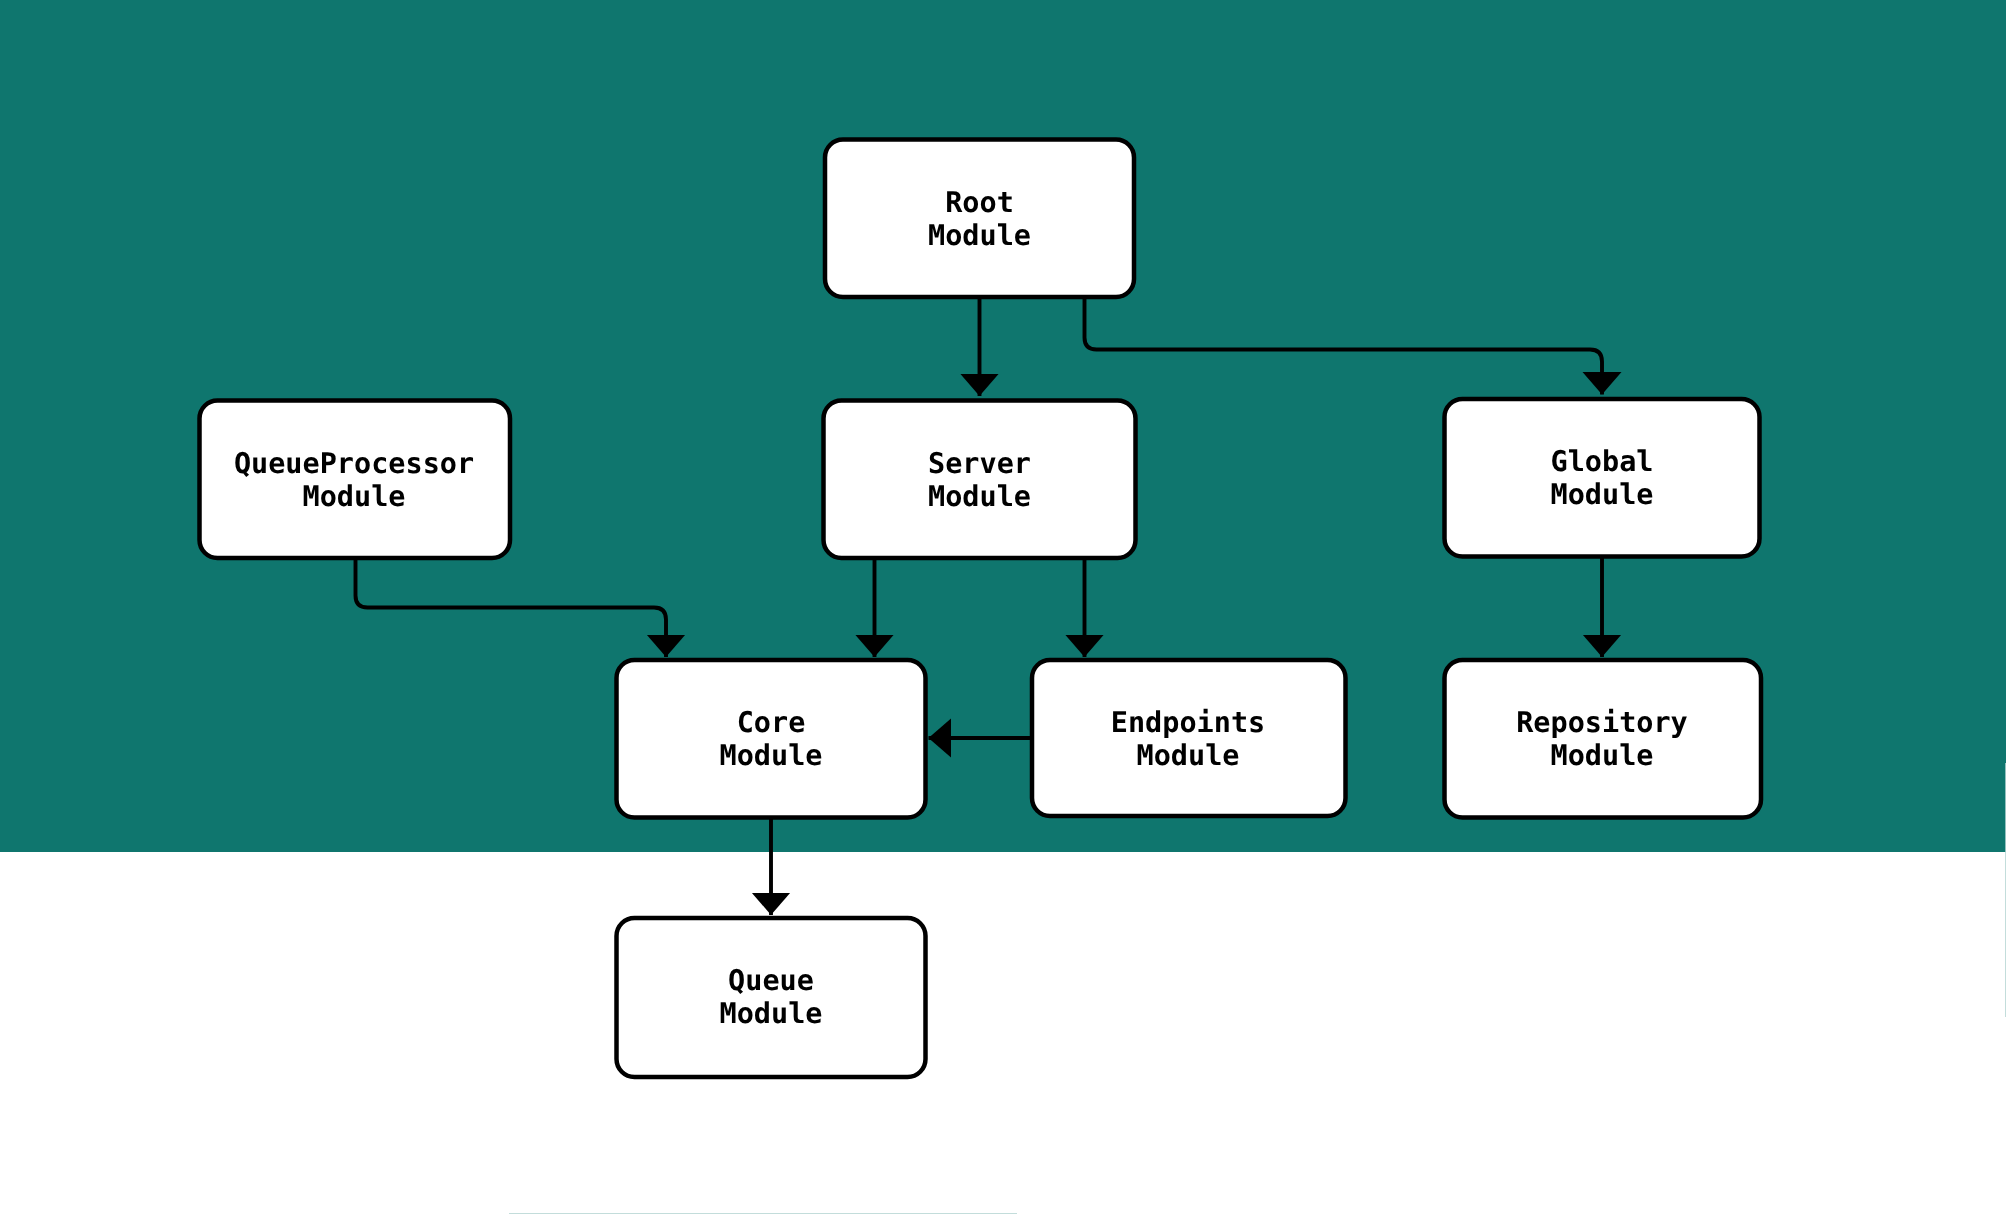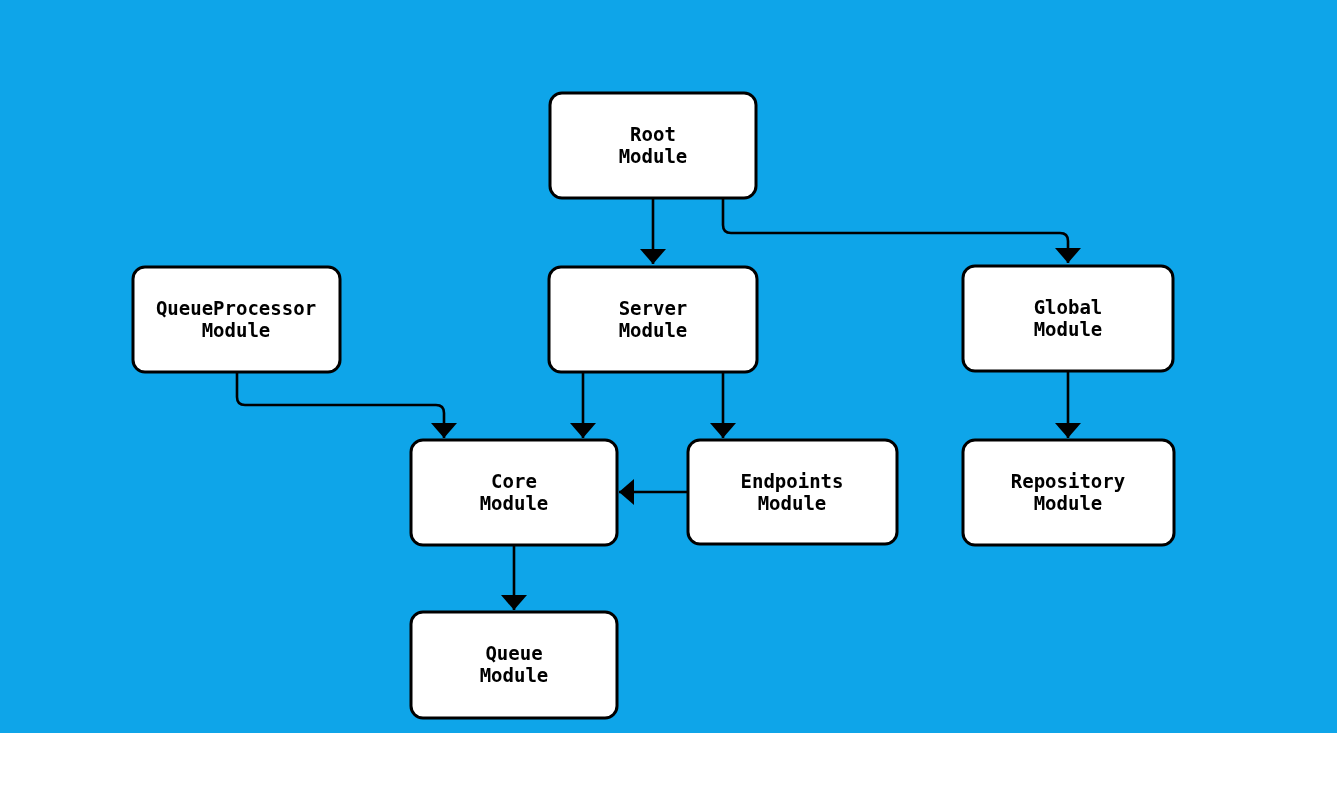--- a/index.html
+++ b/index.html
@@ -6,22 +6,22 @@
     margin: 0;
     padding: 0;
     background: #ffffff;
     width: 1337px;
     height: 809px;
     overflow: hidden;
   }
   .stage {
     position: relative;
     width: 1337px;
-    height: 733px;
-    background: #0ea5e9;
+    height: 568px;
+    background: #0f766e;
   }
   svg {
     display: block;
   }
   .edge {
     fill: none;
     stroke: #000000;
     stroke-width: 2.6;
   }
   .node-box {

